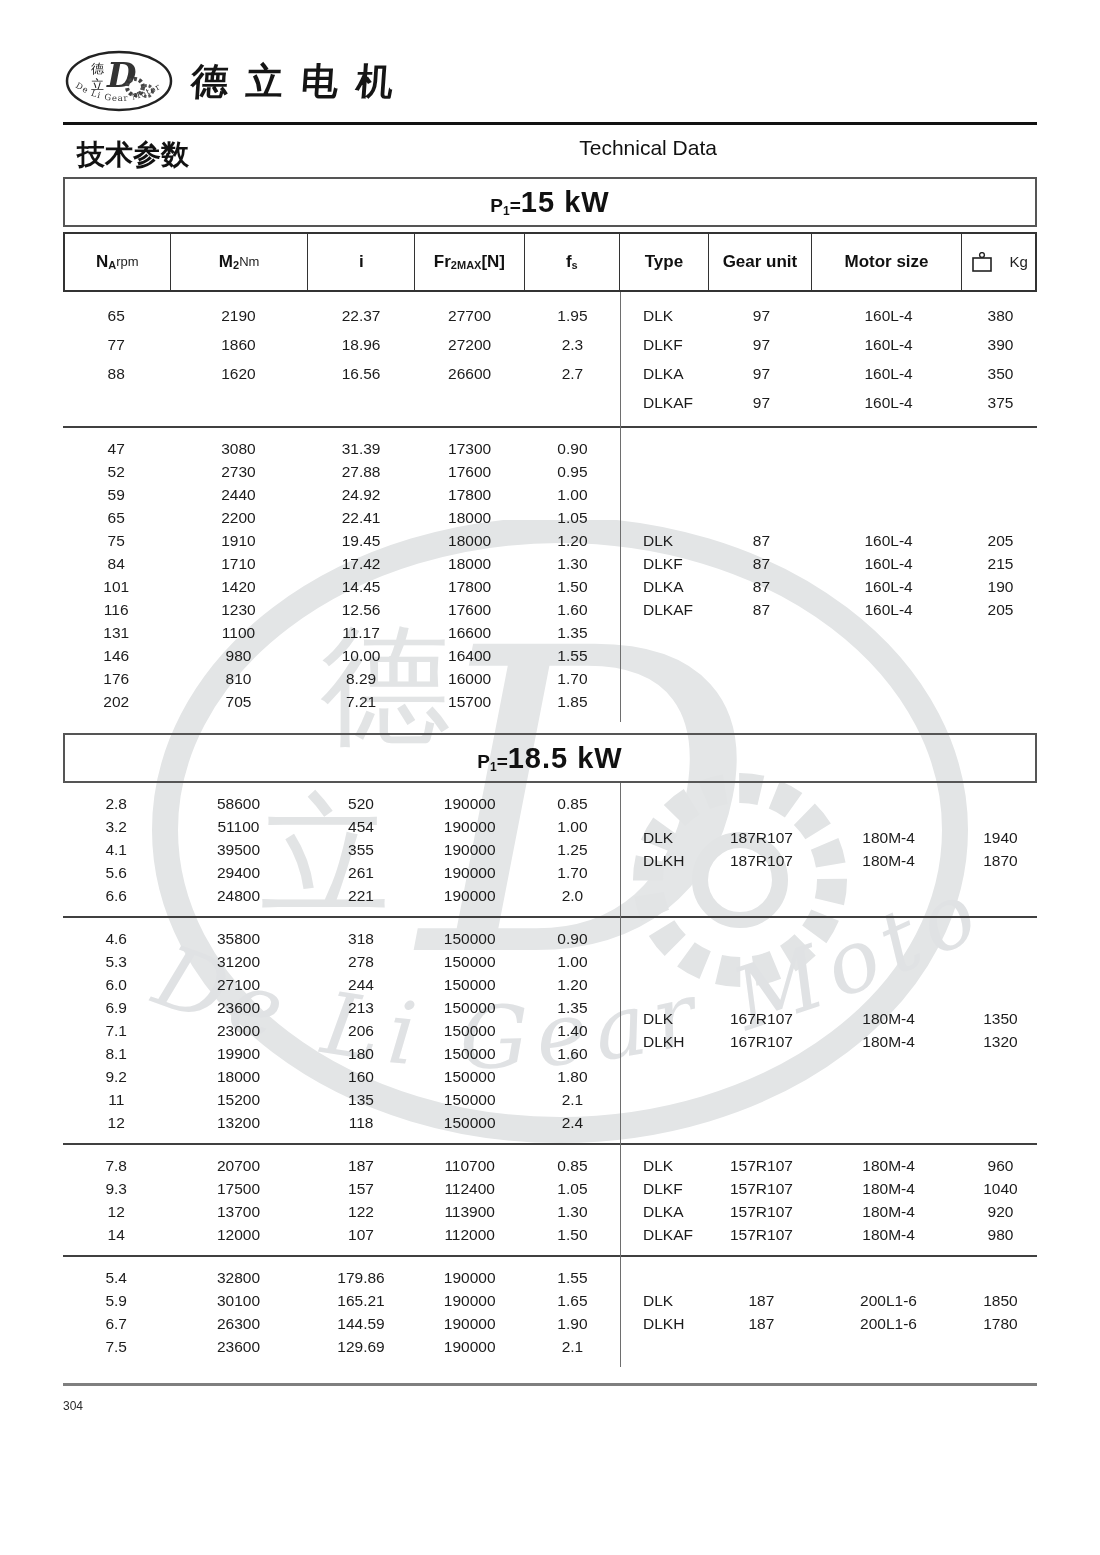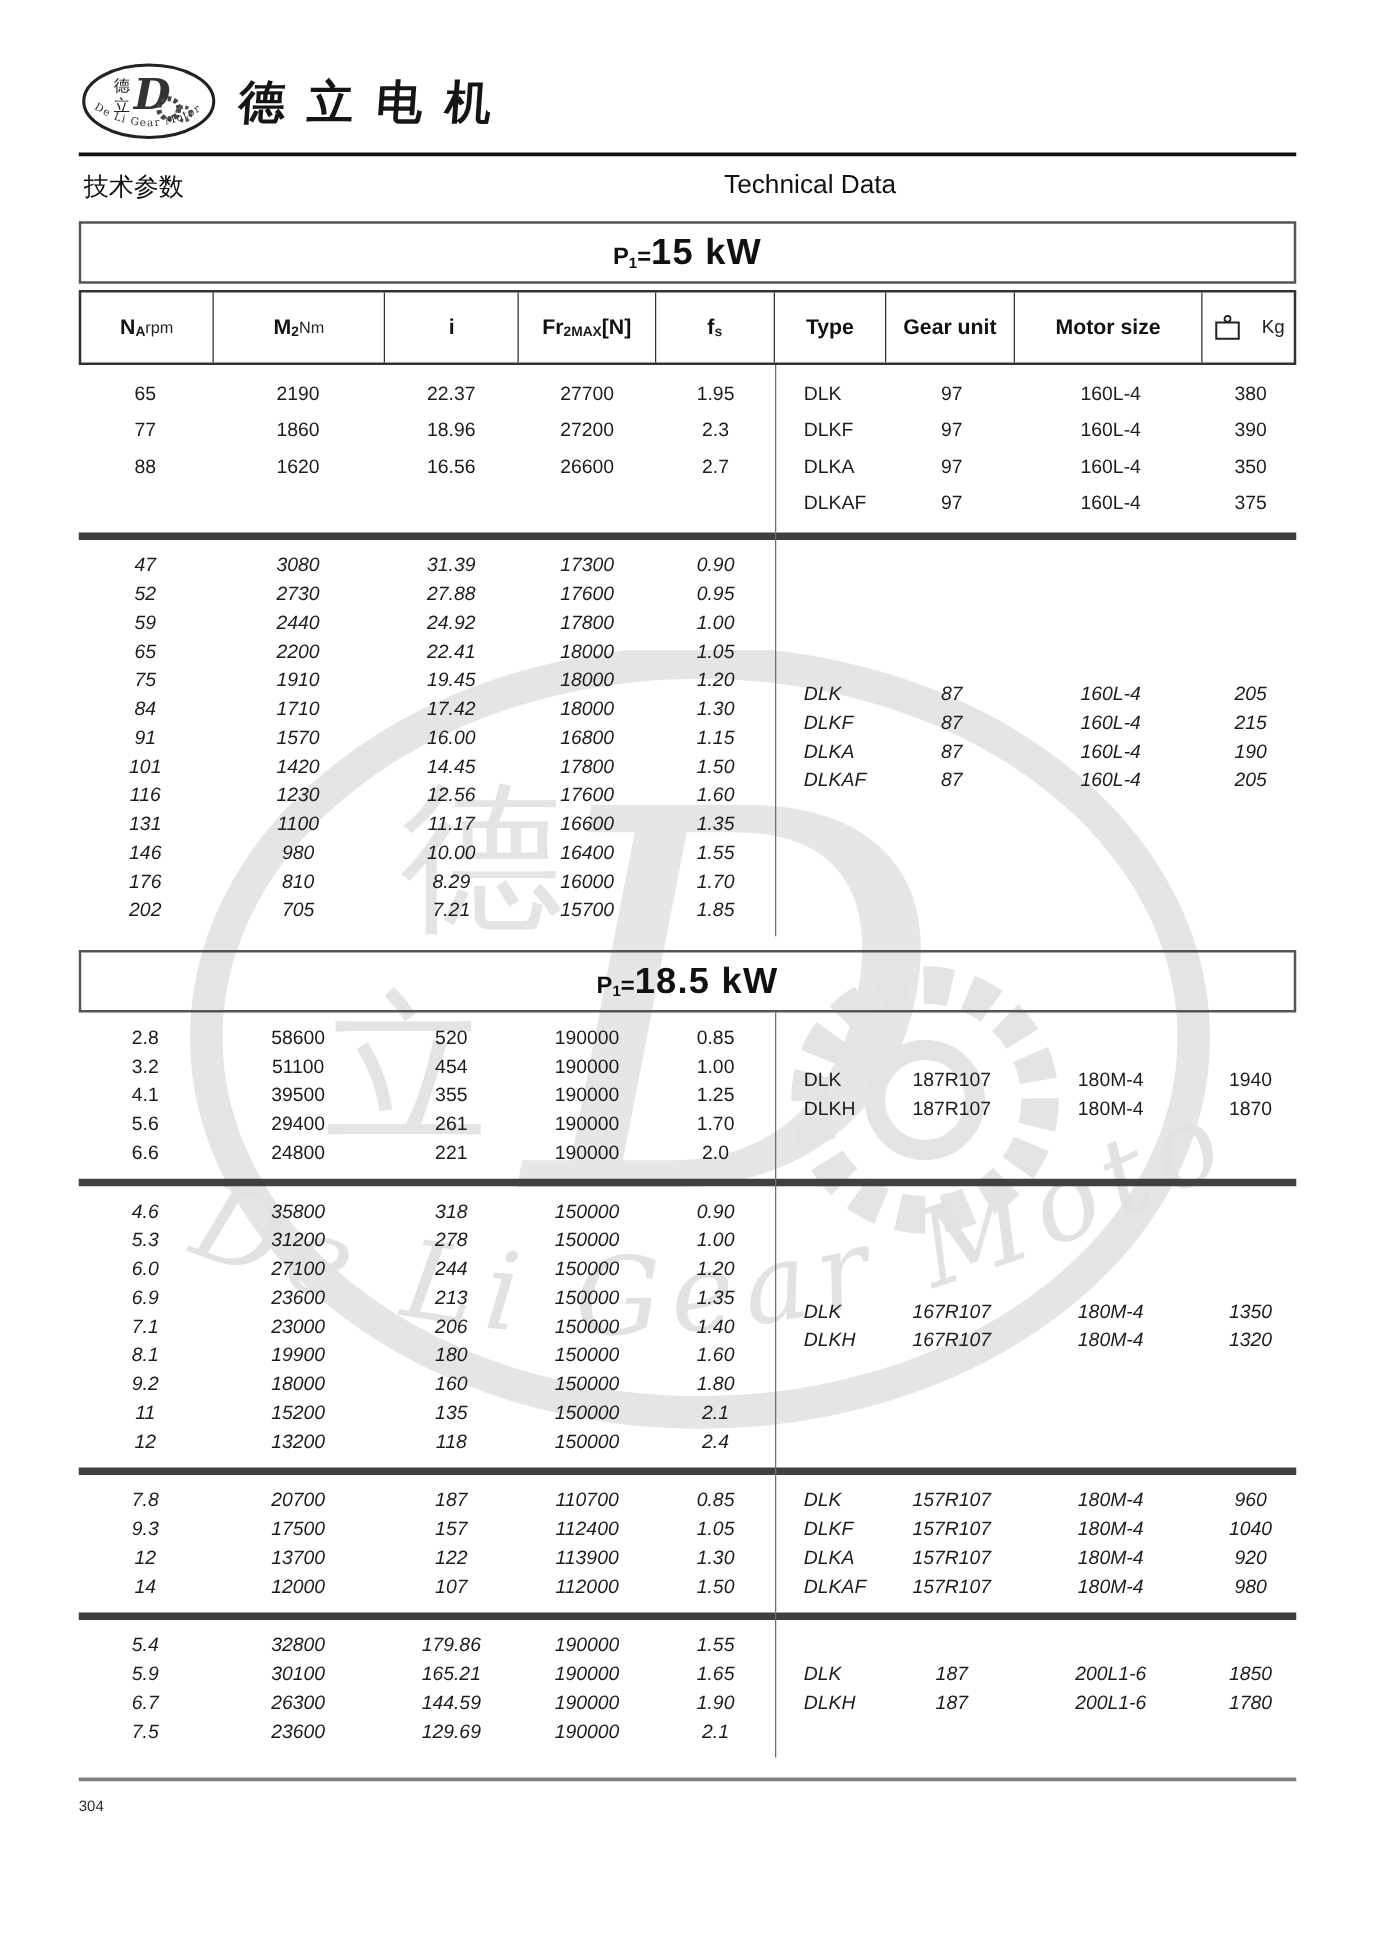--- a/index.html
+++ b/index.html
@@ -7,21 +7,21 @@
   body { font-family:"Liberation Sans","DejaVu Sans",sans-serif; color:#1a1a1a; }
   .page { width:1100px; height:1555px; margin:0 auto; position:relative; overflow:hidden;
           padding:48px 63px 0 63px; background:#fff; }
 
   
   .brand-row { display:flex; align-items:center; gap:16px; height:68px; position:relative; z-index:2; }
   .brand-title { font-family:"DejaVu Serif","Liberation Serif",serif; font-weight:bold;
                  font-size:37px; letter-spacing:18px; color:#151515; transform:skewX(-4deg); }
   .brand-rule { border-bottom:3px solid #111; margin-top:6px; }
   .subheader { position:relative; height:32px; margin-top:9px; z-index:2; }
-  .subheader .cn { position:absolute; left:4px; top:2px; font-size:20px; font-weight:normal; color:#111; }
+  .subheader .cn { position:absolute; left:14px; top:2px; font-size:28px; font-weight:bold; color:#111; }
   .subheader .en { position:absolute; left:53%; top:2px; font-size:21px; font-weight:normal; color:#111; }
 
   
   .watermark { position:absolute; left:90px; top:520px; width:900px; height:680px; z-index:0; pointer-events:none; }
 
   .content { position:relative; z-index:1; }
 
   
   .title-box { border:2px solid #555; height:50px; display:flex; align-items:center; justify-content:center;
                margin-top:11px; background:transparent; }
@@ -39,21 +39,21 @@
   .subsc { font-size:11px; font-weight:bold; vertical-align:-2px; }
   .ch-unit { font-size:13px; color:#222; }
   .w0{width:10.9%}.w1{width:14.2%}.w2{width:11%}.w3{width:11.3%}.w4{width:9.8%}
   .w5{width:9.2%}.w6{width:10.6%}.w7{width:15.5%}.w8{width:7.5%}
   .kg-head { gap:14px; }
 
   
   .groups { position:relative; }
   .groups::after { content:""; position:absolute; left:57.2%; top:0; bottom:0; width:1px; background:#6e6e6e; }
   .group { display:flex; align-items:flex-start; padding:9px 0; }
-  .group + .group { border-top:6px solid #404040;font-style:italic; }
+  .group + .group { border-top:2px solid #404040; }
   .g-left { width:57.2%; }
   .g-right { width:42.8%; }
   .group.vcenter { align-items:center; }
   .group.vcenter .g-right { margin-top:0; }
   .drow,.trow { display:flex; align-items:center; height:23px; }
   .roomy .drow,.roomy .trow { height:29px; }
   .c { display:inline-block; text-align:center; font-size:15.5px; color:#1c1c1c; white-space:nowrap; }
   .l0{width:19.1%}.l1{width:24.8%}.l2{width:19.2%}.l3{width:19.8%}.l4{width:17.1%}
   .r0{width:21.5%; text-align:left; padding-left:5.5%;}
   .r1{width:24.8%}.r2{width:36.2%}.r3{width:17.5%}
@@ -237,27 +237,20 @@
                 <span class="c l4">1.20</span>
               </div>
               <div class="drow">
                 <span class="c l0">84</span>
                 <span class="c l1">1710</span>
                 <span class="c l2">17.42</span>
                 <span class="c l3">18000</span>
                 <span class="c l4">1.30</span>
               </div>
               <div class="drow">
-                <span class="c l0">91</span>
-                <span class="c l1">1570</span>
-                <span class="c l2">16.00</span>
-                <span class="c l3">16800</span>
-                <span class="c l4">1.15</span>
-              </div>
-              <div class="drow">
                 <span class="c l0">101</span>
                 <span class="c l1">1420</span>
                 <span class="c l2">14.45</span>
                 <span class="c l3">17800</span>
                 <span class="c l4">1.50</span>
               </div>
               <div class="drow">
                 <span class="c l0">116</span>
                 <span class="c l1">1230</span>
                 <span class="c l2">12.56</span>

